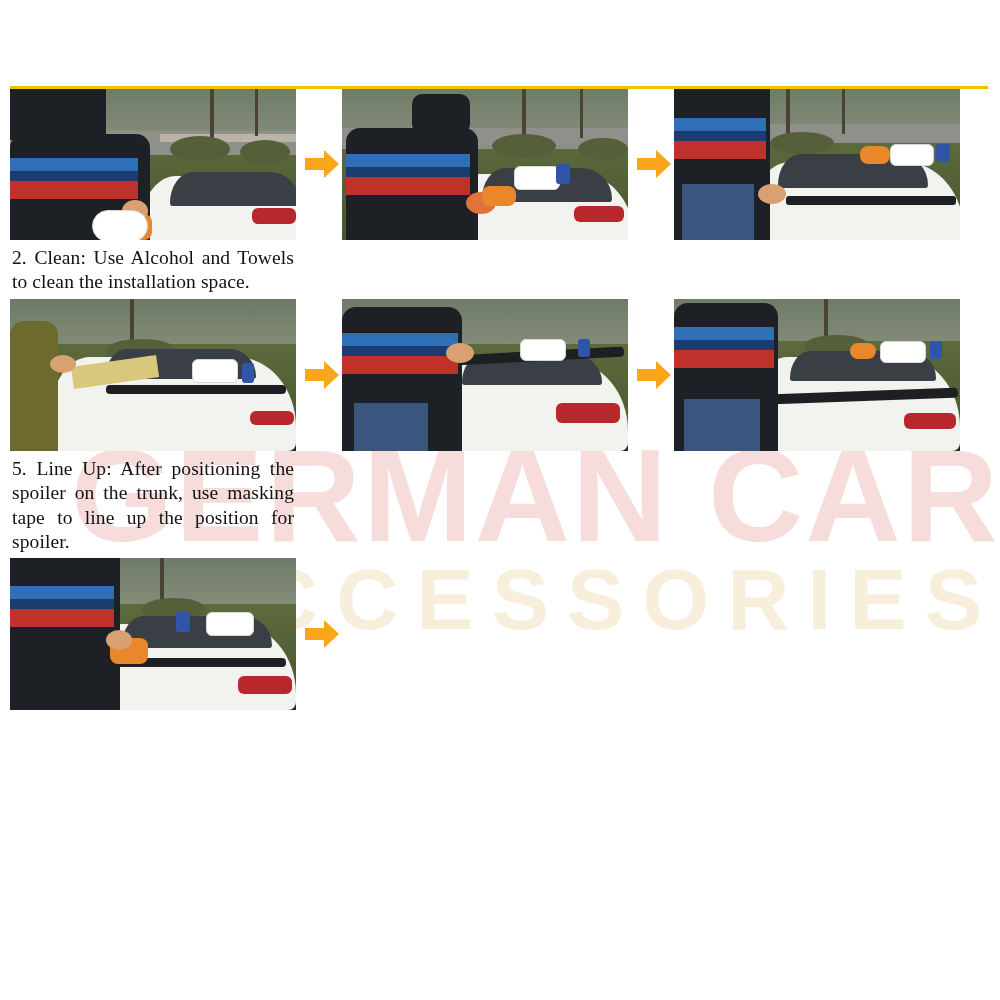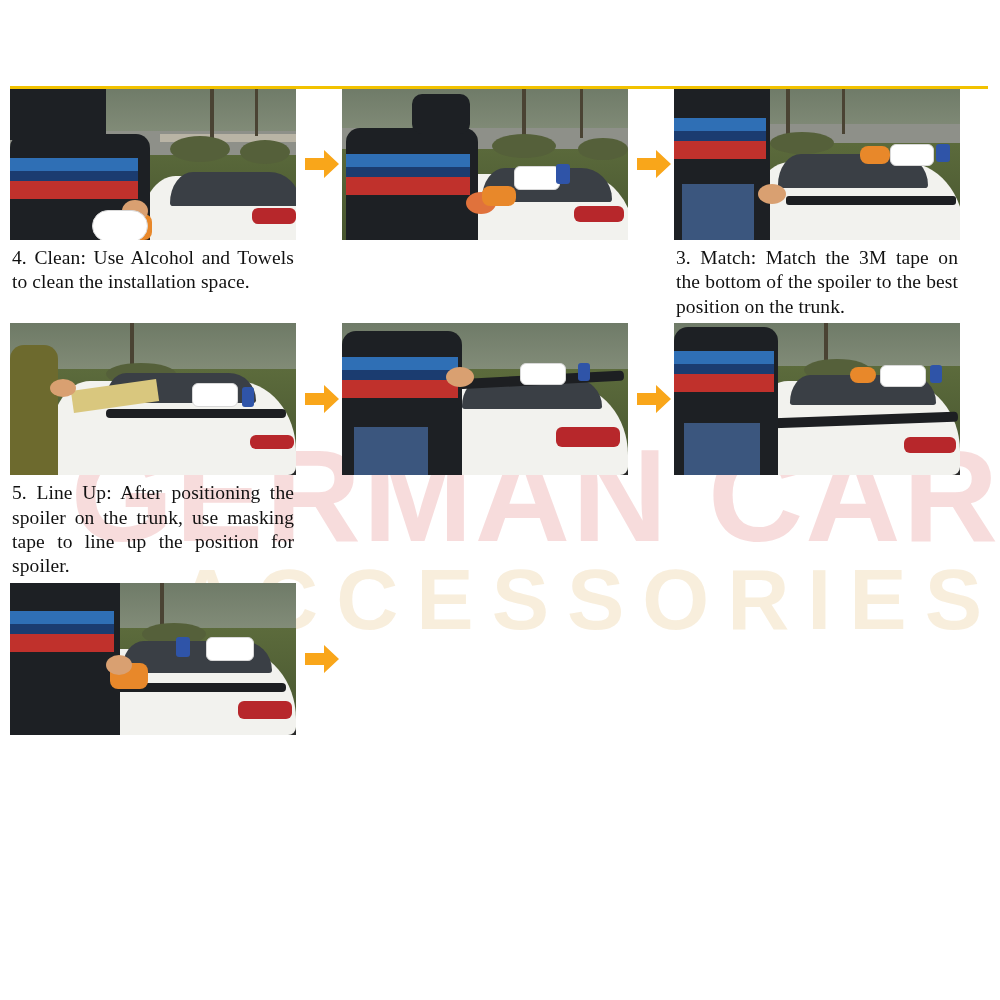--- a/index.html
+++ b/index.html
@@ -238,21 +238,21 @@
           <div class="taillight" style="left:242px;top:120px;width:44px;height:16px;"></div>
           <div class="jacket" style="left:0;top:46px;width:140px;height:106px;"></div>
           <div class="stripe-blue" style="left:0;top:70px;width:128px;height:13px;"></div>
           <div class="stripe-navy" style="left:0;top:83px;width:128px;height:10px;"></div>
           <div class="stripe-red" style="left:0;top:93px;width:128px;height:18px;"></div>
           <div class="jacket" style="left:0;top:0;width:96px;height:52px;border-radius:0;"></div>
           <div class="towel-orange" style="left:106px;top:126px;width:36px;height:26px;"></div>
           <div class="hand" style="left:112px;top:112px;width:26px;height:22px;"></div>
           <div class="roll" style="left:82px;top:122px;width:54px;height:30px;border-radius:18px;"></div>
         </div>
-        <div class="caption">4. Clean: Use Alcohol and Towels to clean the installation space.</div>
+        <div class="caption">2. Clean: Use Alcohol and Towels to clean the installation space.</div>
       </div>
 
       <div class="arrow-cell">
         <svg class="arrow-svg" width="34" height="30" viewBox="0 0 34 30">
           <polygon points="0,9 19,9 19,1 34,15 19,29 19,21 0,21" fill="#F9A61A"></polygon>
         </svg>
       </div>
 
       <div class="cell">
         <div class="photo">
@@ -298,21 +298,20 @@
           <div class="jacket" style="left:0;top:0;width:96px;height:152px;border-radius:0;"></div>
           <div class="stripe-blue" style="left:0;top:30px;width:92px;height:13px;"></div>
           <div class="stripe-navy" style="left:0;top:43px;width:92px;height:10px;"></div>
           <div class="stripe-red" style="left:0;top:53px;width:92px;height:18px;"></div>
           <div class="jeans" style="left:8px;top:96px;width:72px;height:56px;"></div>
           <div class="hand" style="left:84px;top:96px;width:28px;height:20px;"></div>
           <div class="towel-orange" style="left:186px;top:58px;width:30px;height:18px;"></div>
           <div class="roll" style="left:216px;top:56px;width:42px;height:20px;"></div>
           <div class="bottle-blue" style="left:262px;top:56px;width:14px;height:18px;"></div>
         </div>
-        <div class="caption">3. Match: Match the 3M tape on the bottom of the spoiler to the best position on the trunk.</div>
       </div>
     </div>
 
     <div class="row">
 
       <div class="cell">
         <div class="photo">
           <div class="sky" style="background:linear-gradient(#6e7a66,#8b947f);"></div>
           <div class="grass" style="top:30%;"></div>
           <div class="tree" style="left:120px;top:0;width:4px;height:50px;"></div>

